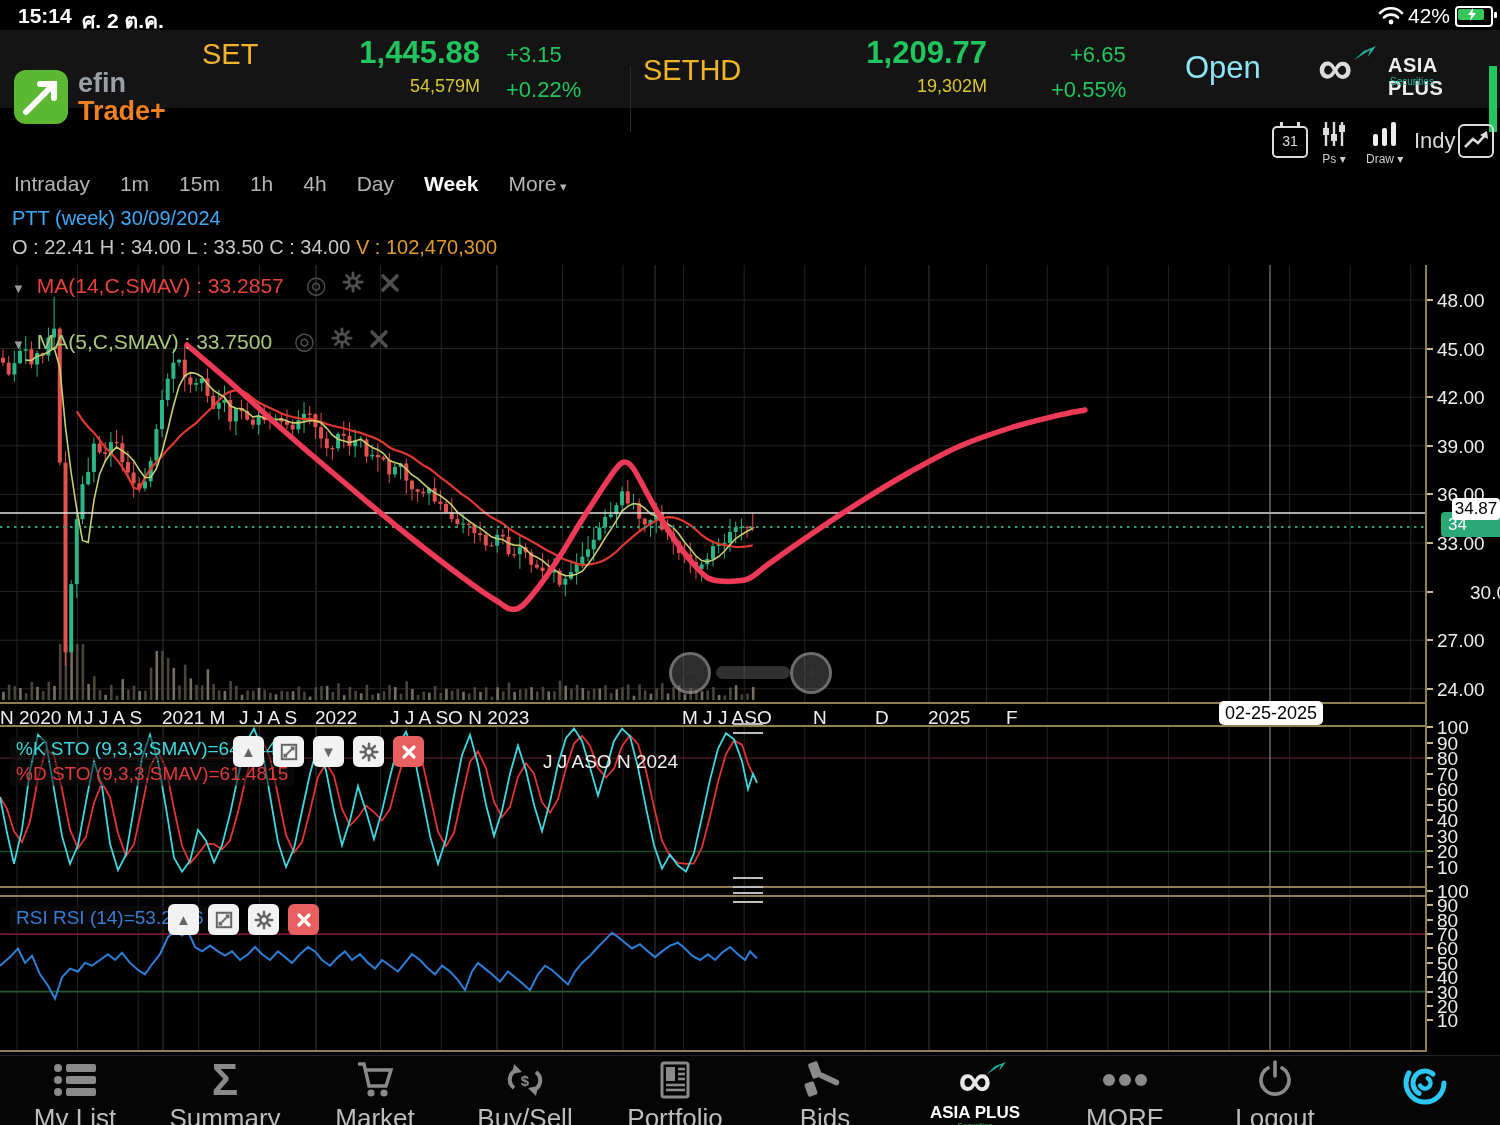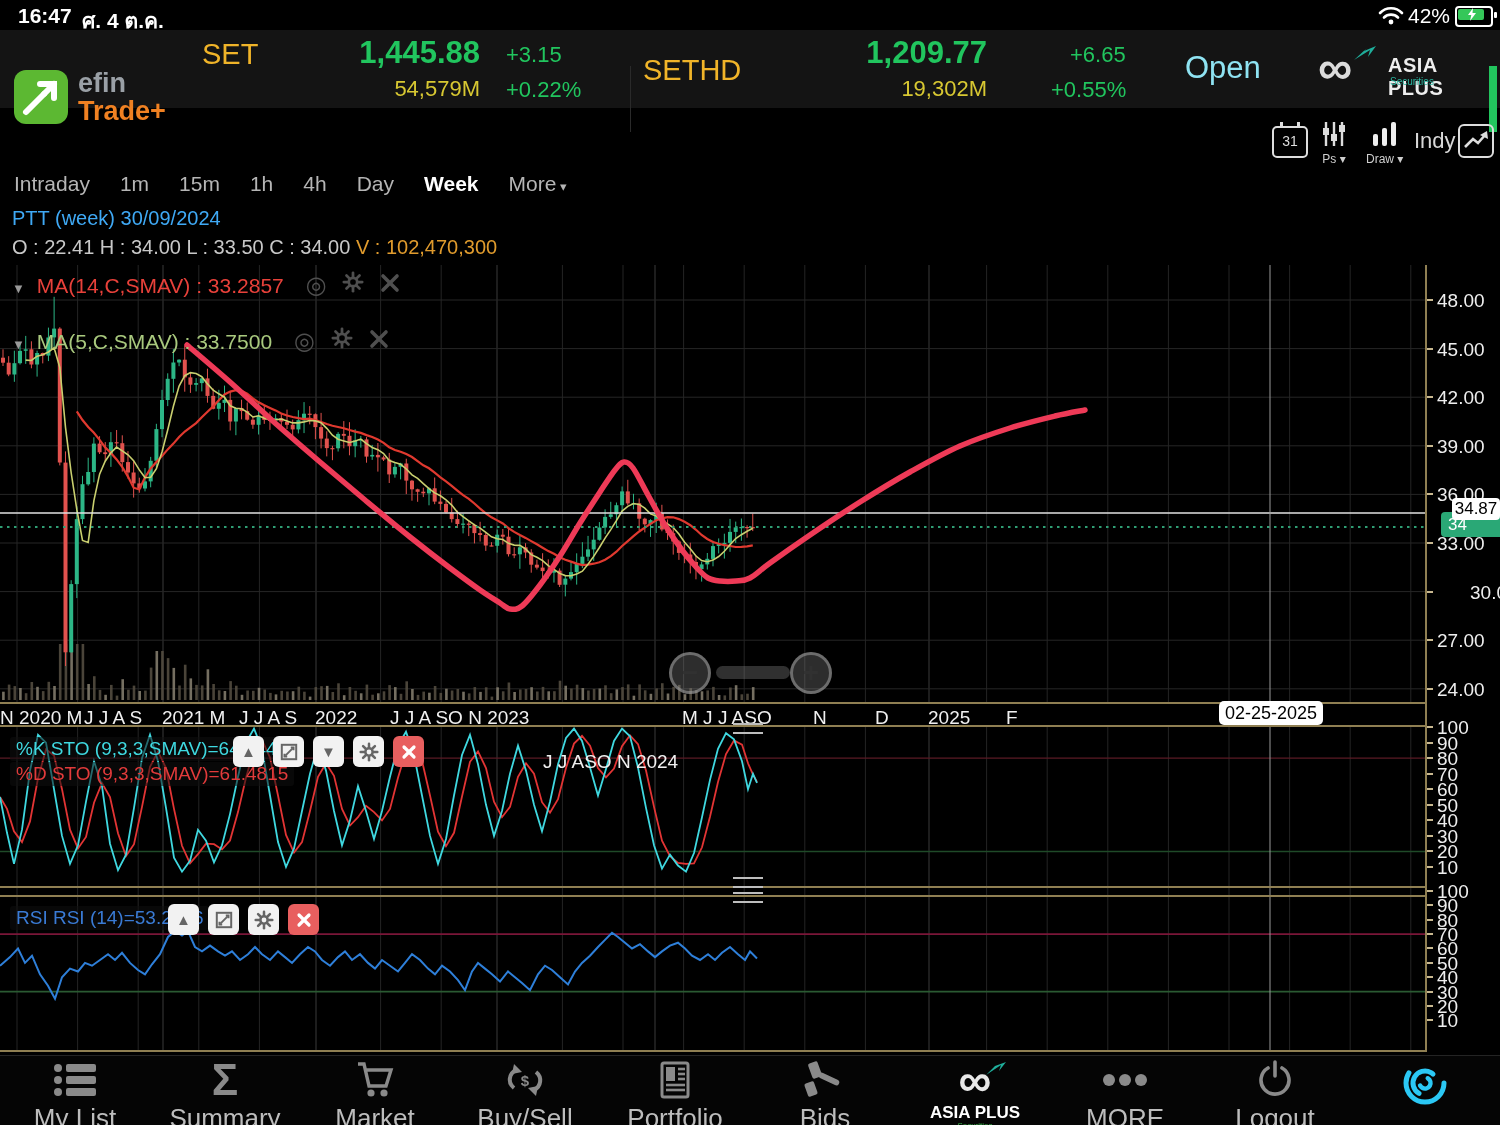--- a/index.html
+++ b/index.html
@@ -13,21 +13,21 @@
   .sb-batt-pct{left:1408px;top:4px;font-size:21px;}
   
   .header{left:0;top:30px;width:1500px;height:78px;background:#141414;border-bottom:1px solid #000;}
   .hdr-div{left:630px;top:36px;width:1px;height:66px;background:#2a2a2a;}
   .logo-sq{left:14px;top:40px;width:54px;height:54px;border-radius:12px;background:#5cb832;}
   .logo-efin{left:78px;top:38px;font-size:27px;font-weight:bold;color:#9aa0a6;}
   .logo-trade{left:78px;top:66px;font-size:27px;font-weight:bold;color:#f08122;}
   .lbl-gold{color:#f0b429;font-size:29px;}
   .val-green{color:#21c55e;font-weight:bold;font-size:31px;}
   .chg-green{color:#21c55e;font-size:22px;}
-  .vol-yellow{color:#d8c832;font-size:22px;}
+  .vol-yellow{color:#d8c832;font-size:18px;}
   .open-lbl{color:#8fe3f2;font-size:31px;}
   .green-bar{left:1489px;top:36px;width:8px;height:66px;background:#22c55e;}
   .broker-name{font-size:20px;font-weight:bold;color:#eee;letter-spacing:.5px;}
   .broker-sub{font-size:10px;color:#2ab5a0;}
   
   .symbol-input{left:12px;top:118px;width:221px;height:42px;background:#2b2b2b;border:1px solid #3a3a3a;
     border-radius:8px;color:#ddd;font-size:20px;padding:0 12px;outline:none;box-sizing:border-box;
     font-family:"Liberation Sans",sans-serif;}
   .symbol-input::placeholder{color:#8f8f8f;}
   .tool-sub{font-size:12px;color:#cfcfcf;text-align:center;}
@@ -83,22 +83,22 @@
   .navlab{font-size:26px;color:#bdbdbd;margin-top:1px;}
   .navlab.bold{color:#fff;font-weight:bold;font-size:17px;}
   .navsub{font-size:8px;color:#39b54a;margin-top:-2px;}
 </style>
 </head>
 <body>
 
 <div id="app">
 
   <div class="abs statusbar">
-    <div class="abs sb-time">16:47</div>
-    <div class="abs sb-date">ศ. 4 ต.ค.</div>
+    <div class="abs sb-time">15:14</div>
+    <div class="abs sb-date">ศ. 2 ต.ค.</div>
     <div class="abs" style="left:1378px;top:6px;">
       <svg width="26" height="20" viewBox="0 0 26 20">
           <g fill="none" stroke="#fff" stroke-width="2.6" stroke-linecap="round">
             <path d="M2 7 A 15 15 0 0 1 24 7"></path>
             <path d="M6 11.5 A 10 10 0 0 1 20 11.5"></path>
           </g>
           <circle cx="13" cy="16" r="2.4" fill="#fff"></circle>
         </svg>
     </div>
     <div class="abs sb-batt-pct">42%</div>

